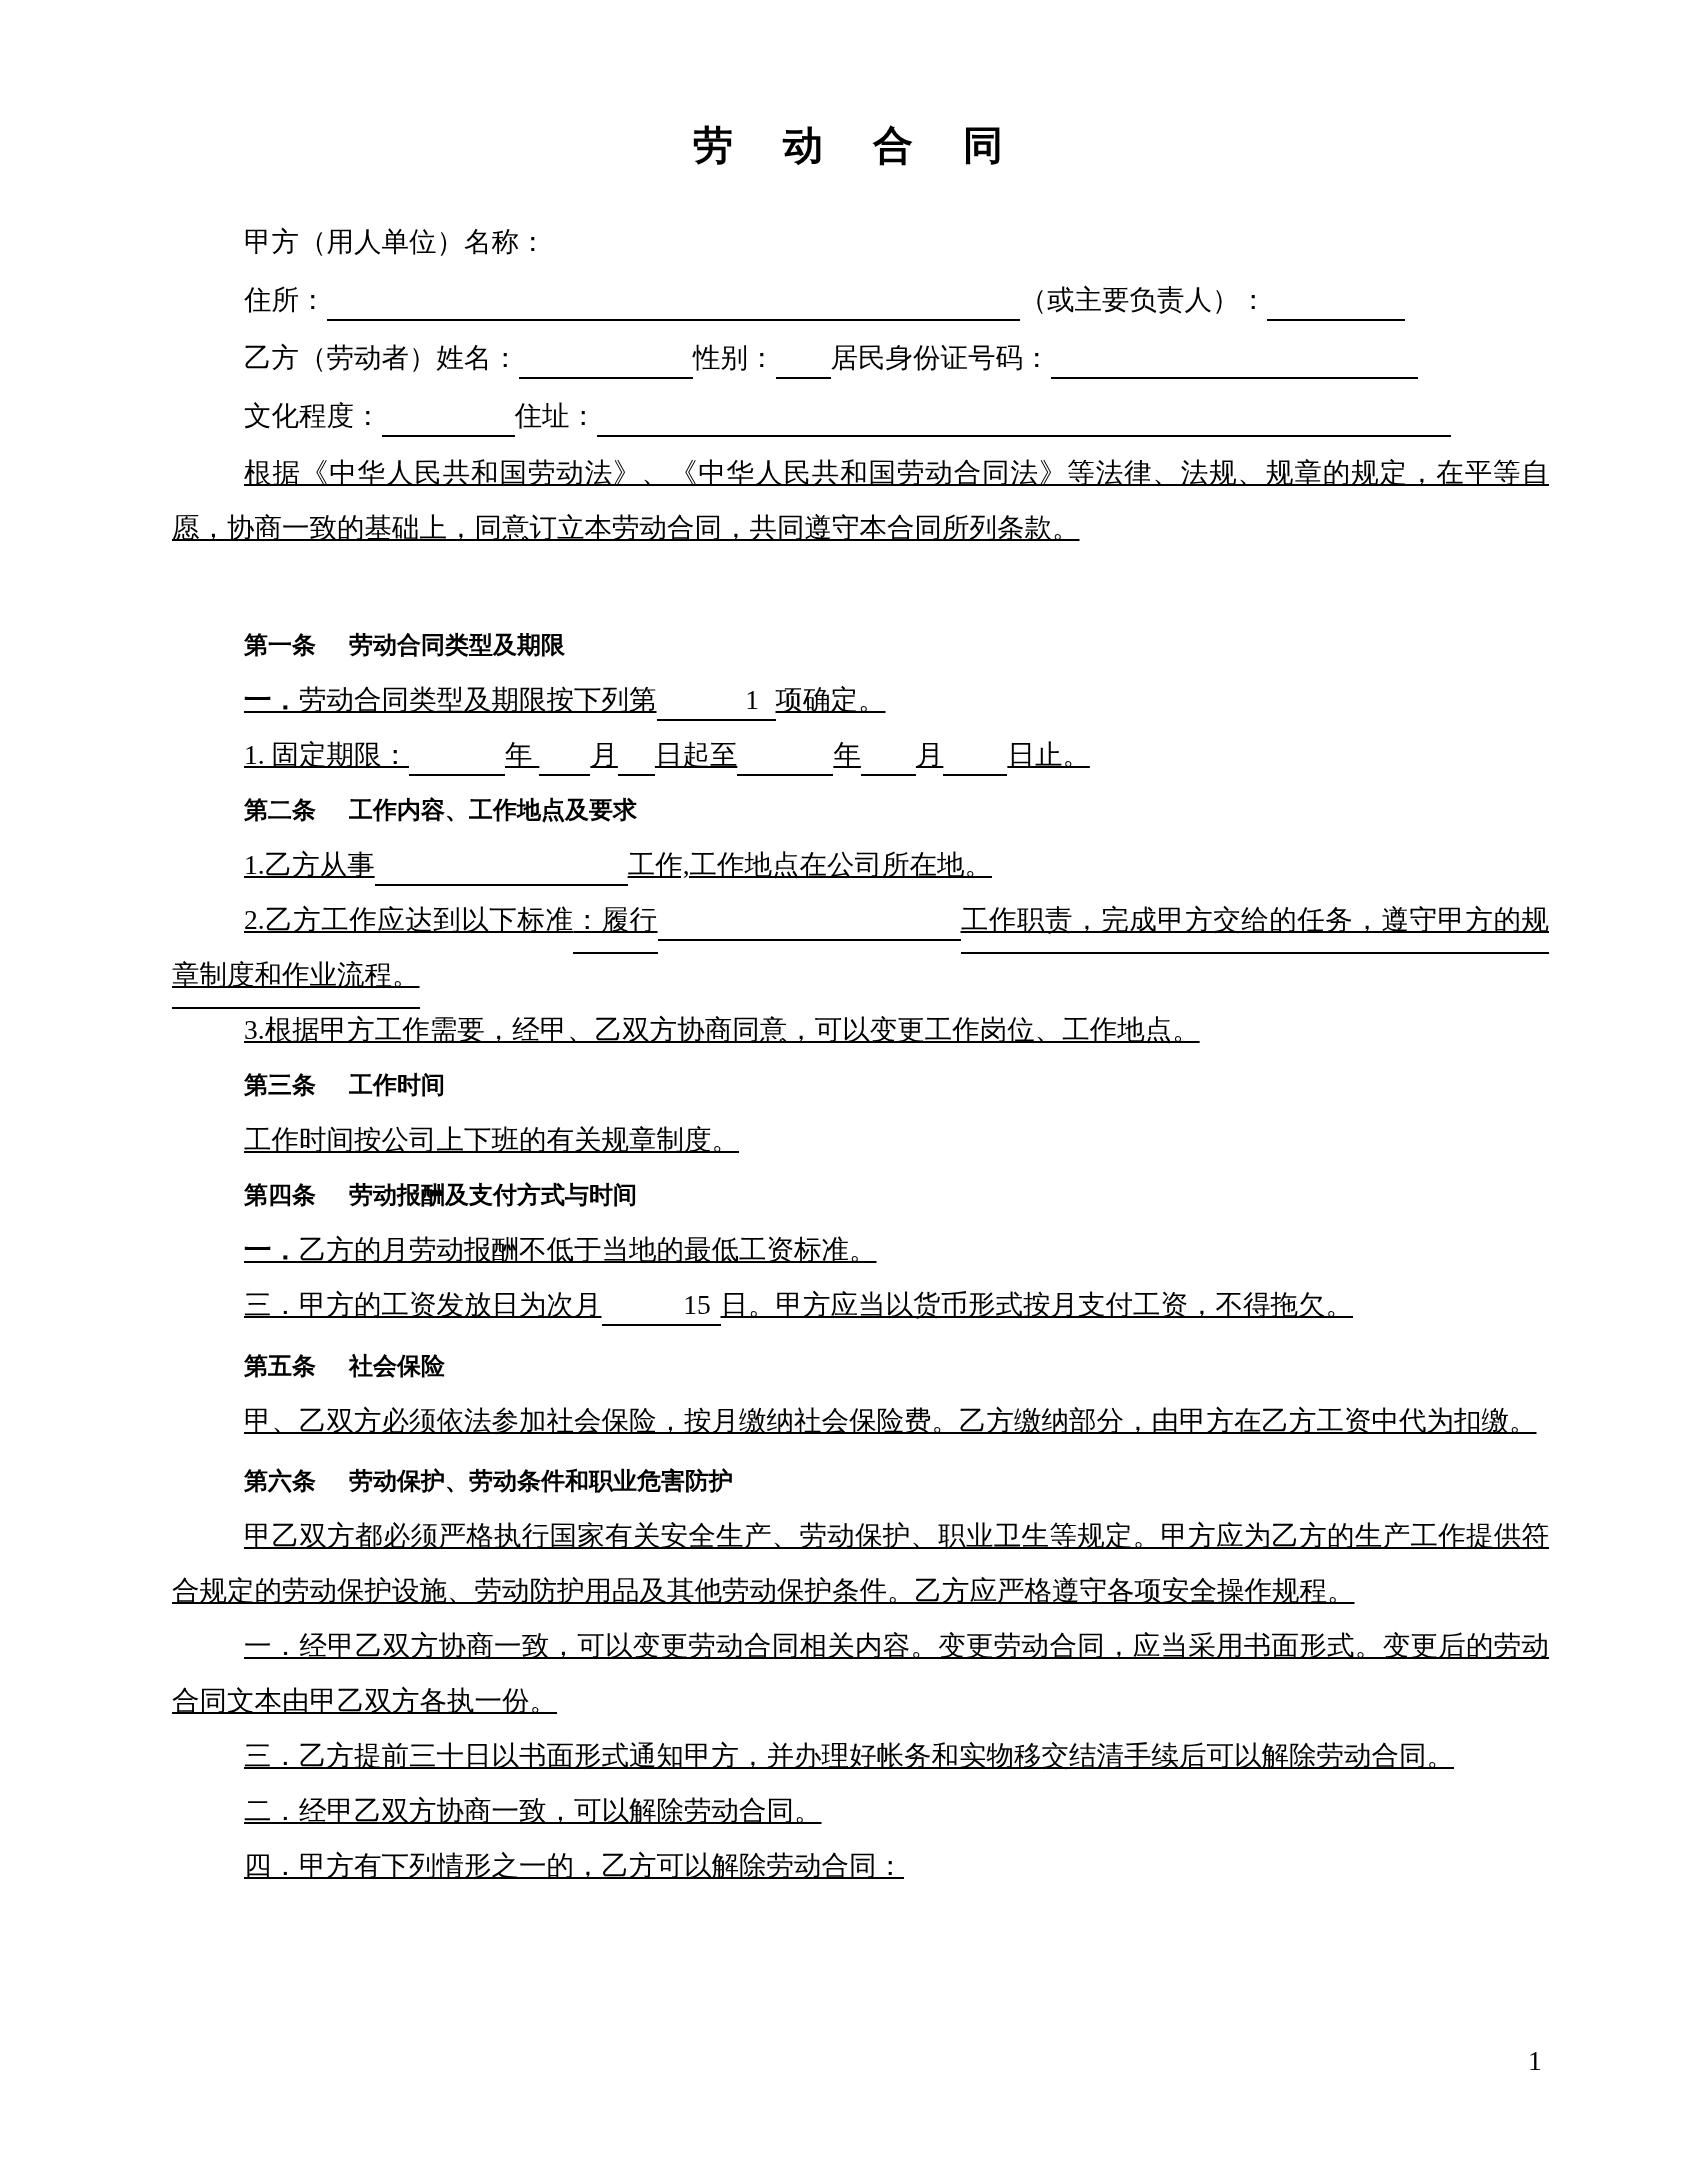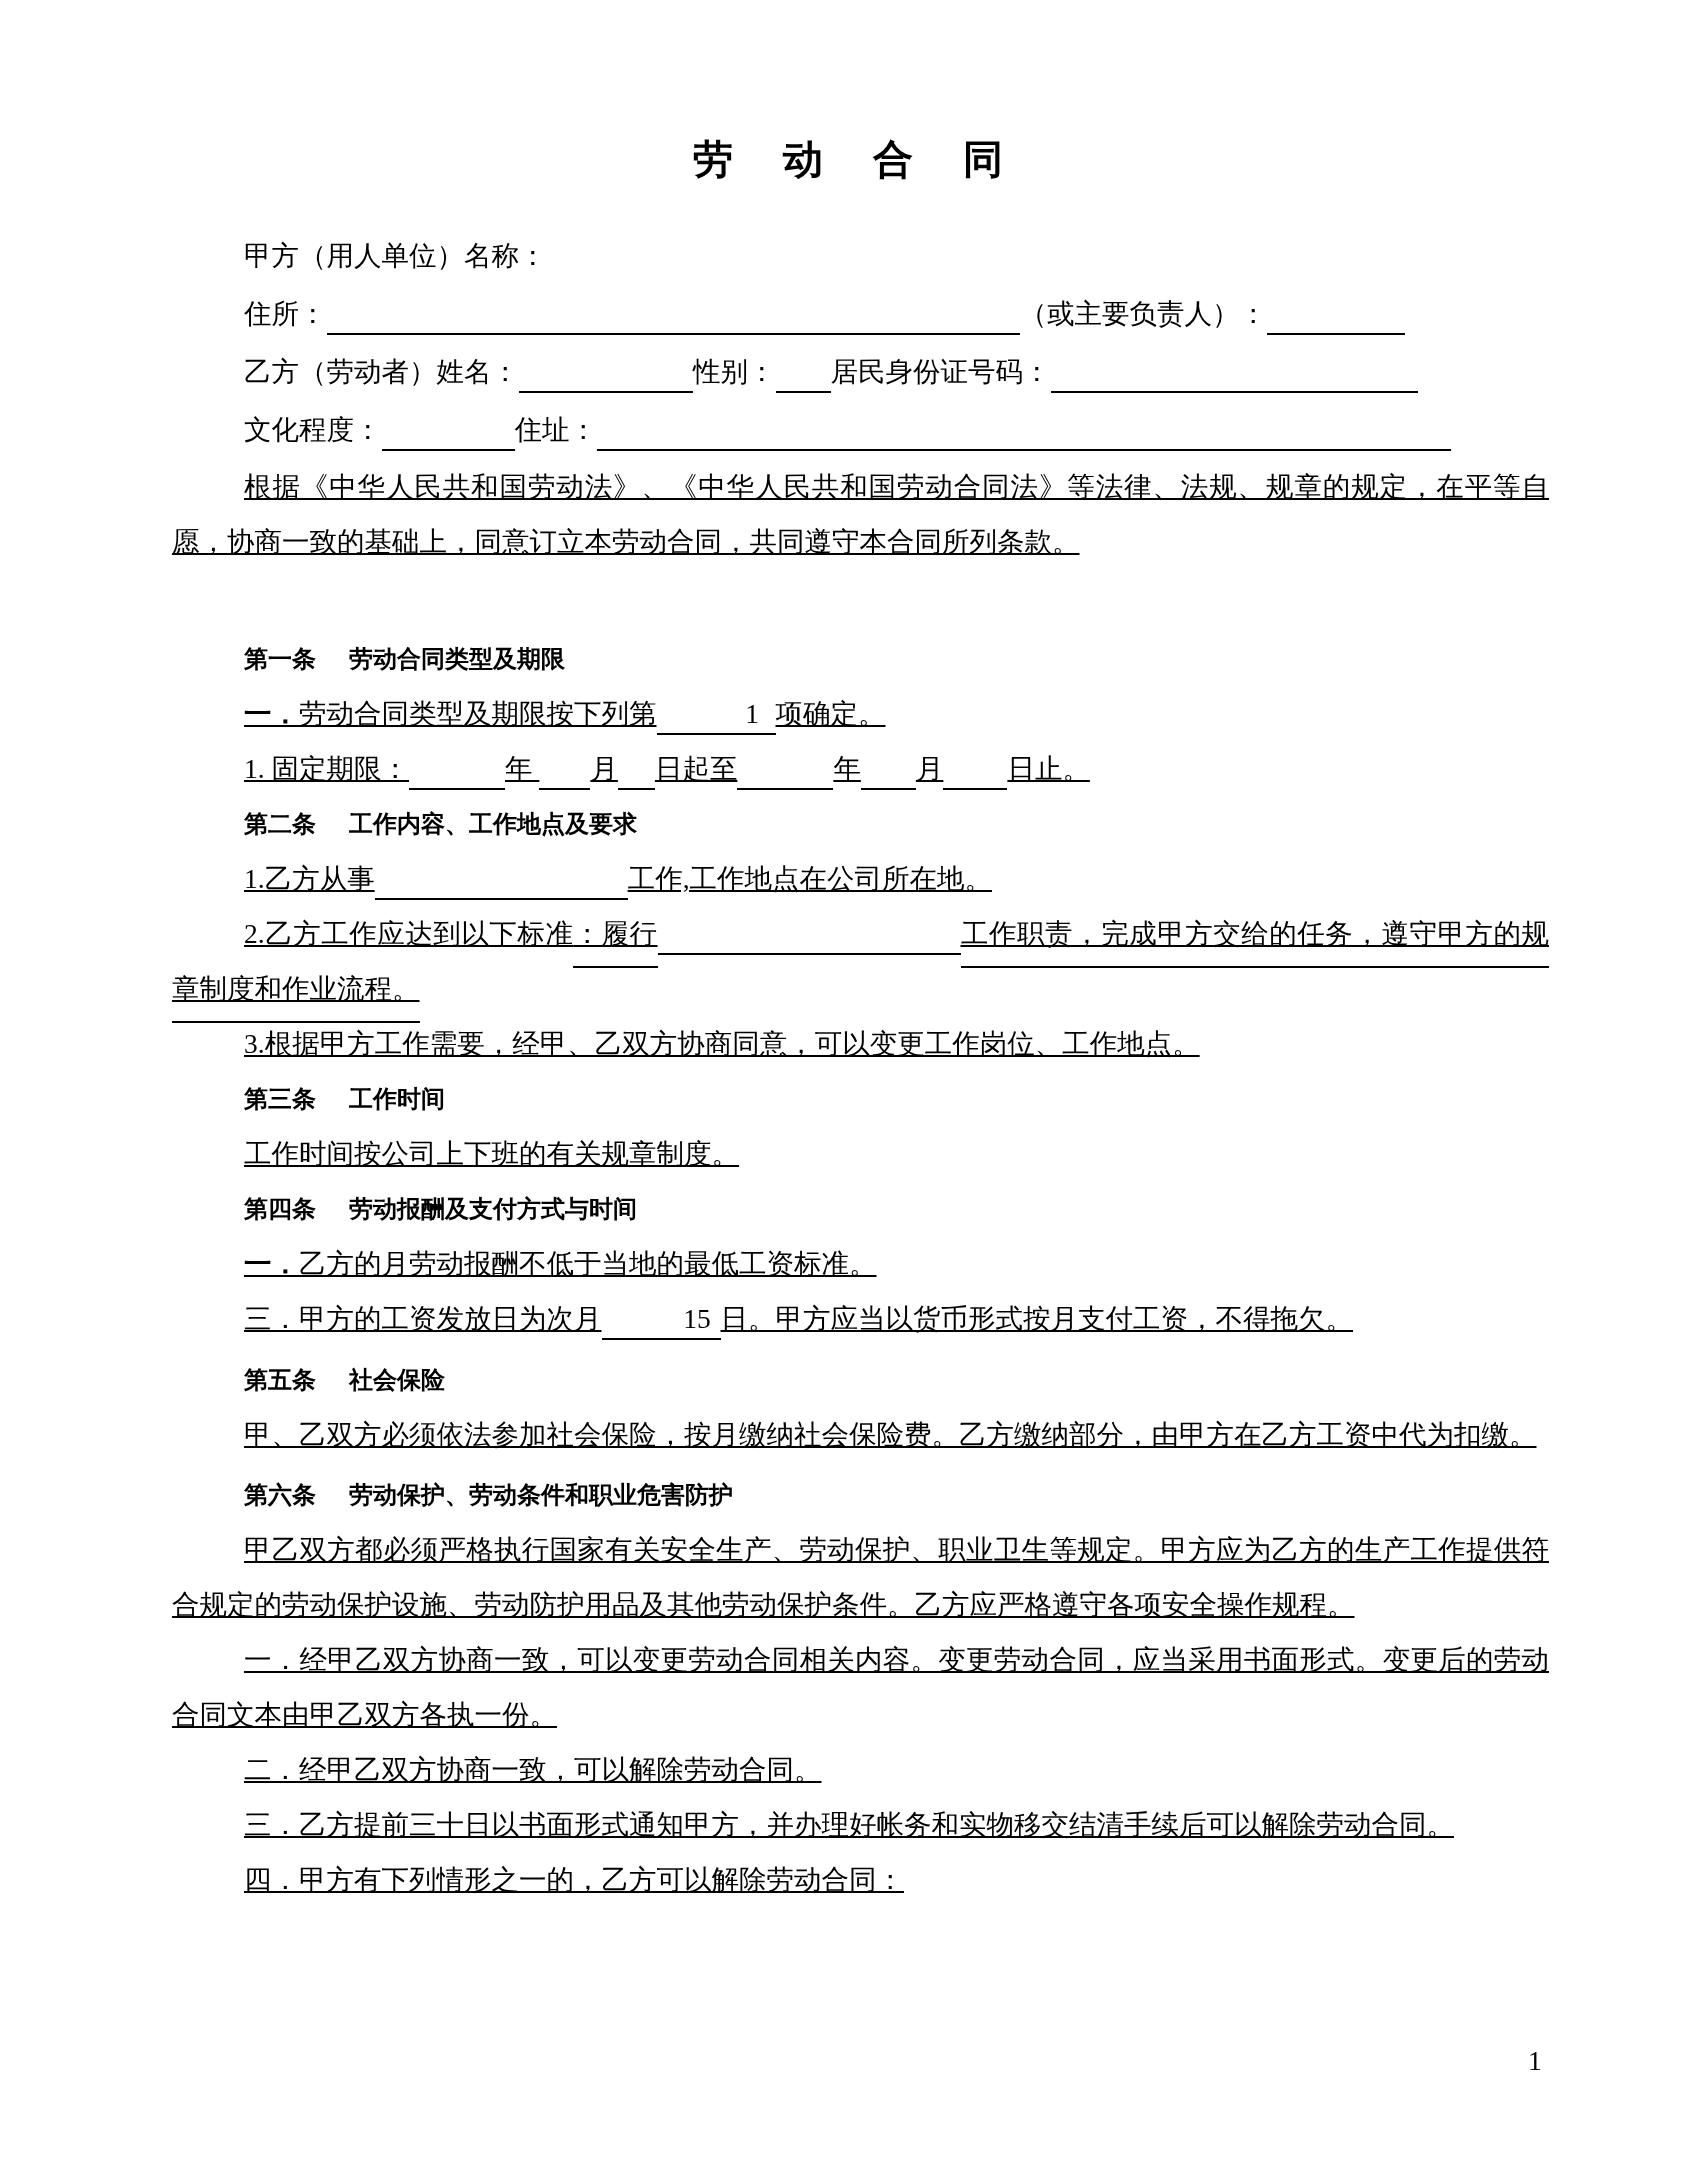--- a/index.html
+++ b/index.html
@@ -7,21 +7,21 @@
     position:relative;
     width:1686px;height:2182px;
     background:#ffffff;
     color:#000000;
     font-family:"Liberation Serif","DejaVu Serif",serif;
     font-size:27.5px;
     overflow:hidden;
   }
   .content{
     position:absolute;
-    left:172px;top:129px;
+    left:172px;top:115px;
     width:1377px;
   }
   .doc-title{
     margin:0 0 37px 0;
     height:61px;line-height:61px;
     text-align:center;
     font-size:40px;
     font-weight:bold;
     letter-spacing:50px;
     text-indent:25px;
@@ -100,21 +100,21 @@
     <p class="body"><span class="b">一．</span><span>乙方的月劳动报酬不低于当地的最低工资标准。</span></p>
     <p class="body"><span>三．甲方的工资发放日为次月</span><span class="blank" style="width: 119px;">15</span><span>日。甲方应当以货币形式按月支付工资，不得拖欠。</span></p>
 
     <p class="heading mt6"><span>第五条</span><span class="hgap"></span><span>社会保险</span></p>
     <p class="body">甲、乙双方必须依法参加社会保险，按月缴纳社会保险费。乙方缴纳部分，由甲方在乙方工资中代为扣缴。</p>
 
     <p class="heading mt6"><span>第六条</span><span class="hgap"></span><span>劳动保护、劳动条件和职业危害防护</span></p>
     <p class="body">甲乙双方都必须严格执行国家有关安全生产、劳动保护、职业卫生等规定。甲方应为乙方的生产工作提供符合规定的劳动保护设施、劳动防护用品及其他劳动保护条件。乙方应严格遵守各项安全操作规程。</p>
 
     <p class="body">一．经甲乙双方协商一致，可以变更劳动合同相关内容。变更劳动合同，应当采用书面形式。变更后的劳动合同文本由甲乙双方各执一份。</p>
+    <p class="body mt4">三．乙方提前三十日以书面形式通知甲方，并办理好帐务和实物移交结清手续后可以解除劳动合同。</p>
     <p class="body mt4">二．经甲乙双方协商一致，可以解除劳动合同。</p>
-    <p class="body mt4">三．乙方提前三十日以书面形式通知甲方，并办理好帐务和实物移交结清手续后可以解除劳动合同。</p>
     <p class="body mt4">四．甲方有下列情形之一的，乙方可以解除劳动合同：</p>
 
   </div>
 
   <div class="page-num">1</div>
 </div>
 
 
 </body></html>

